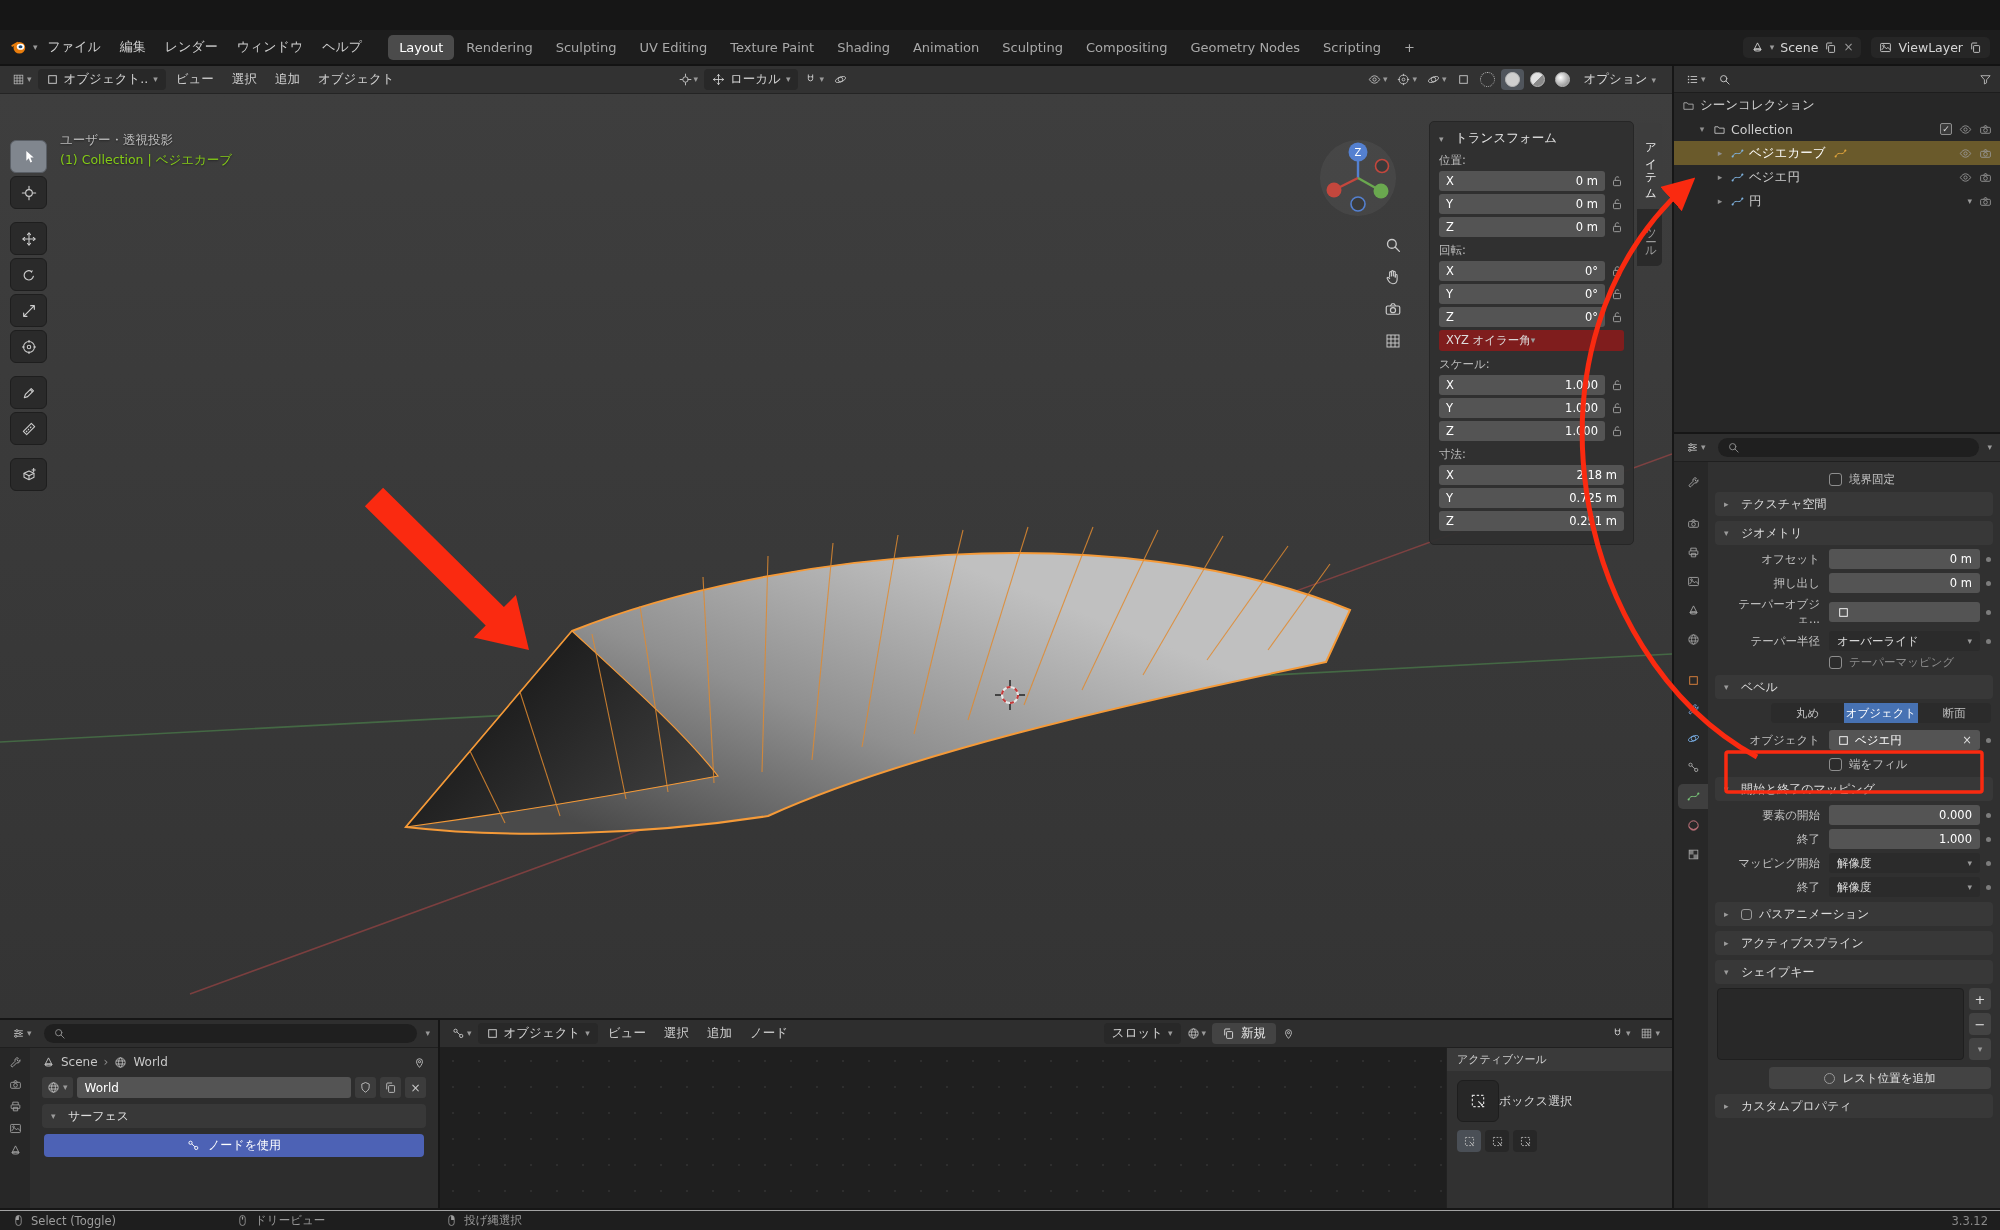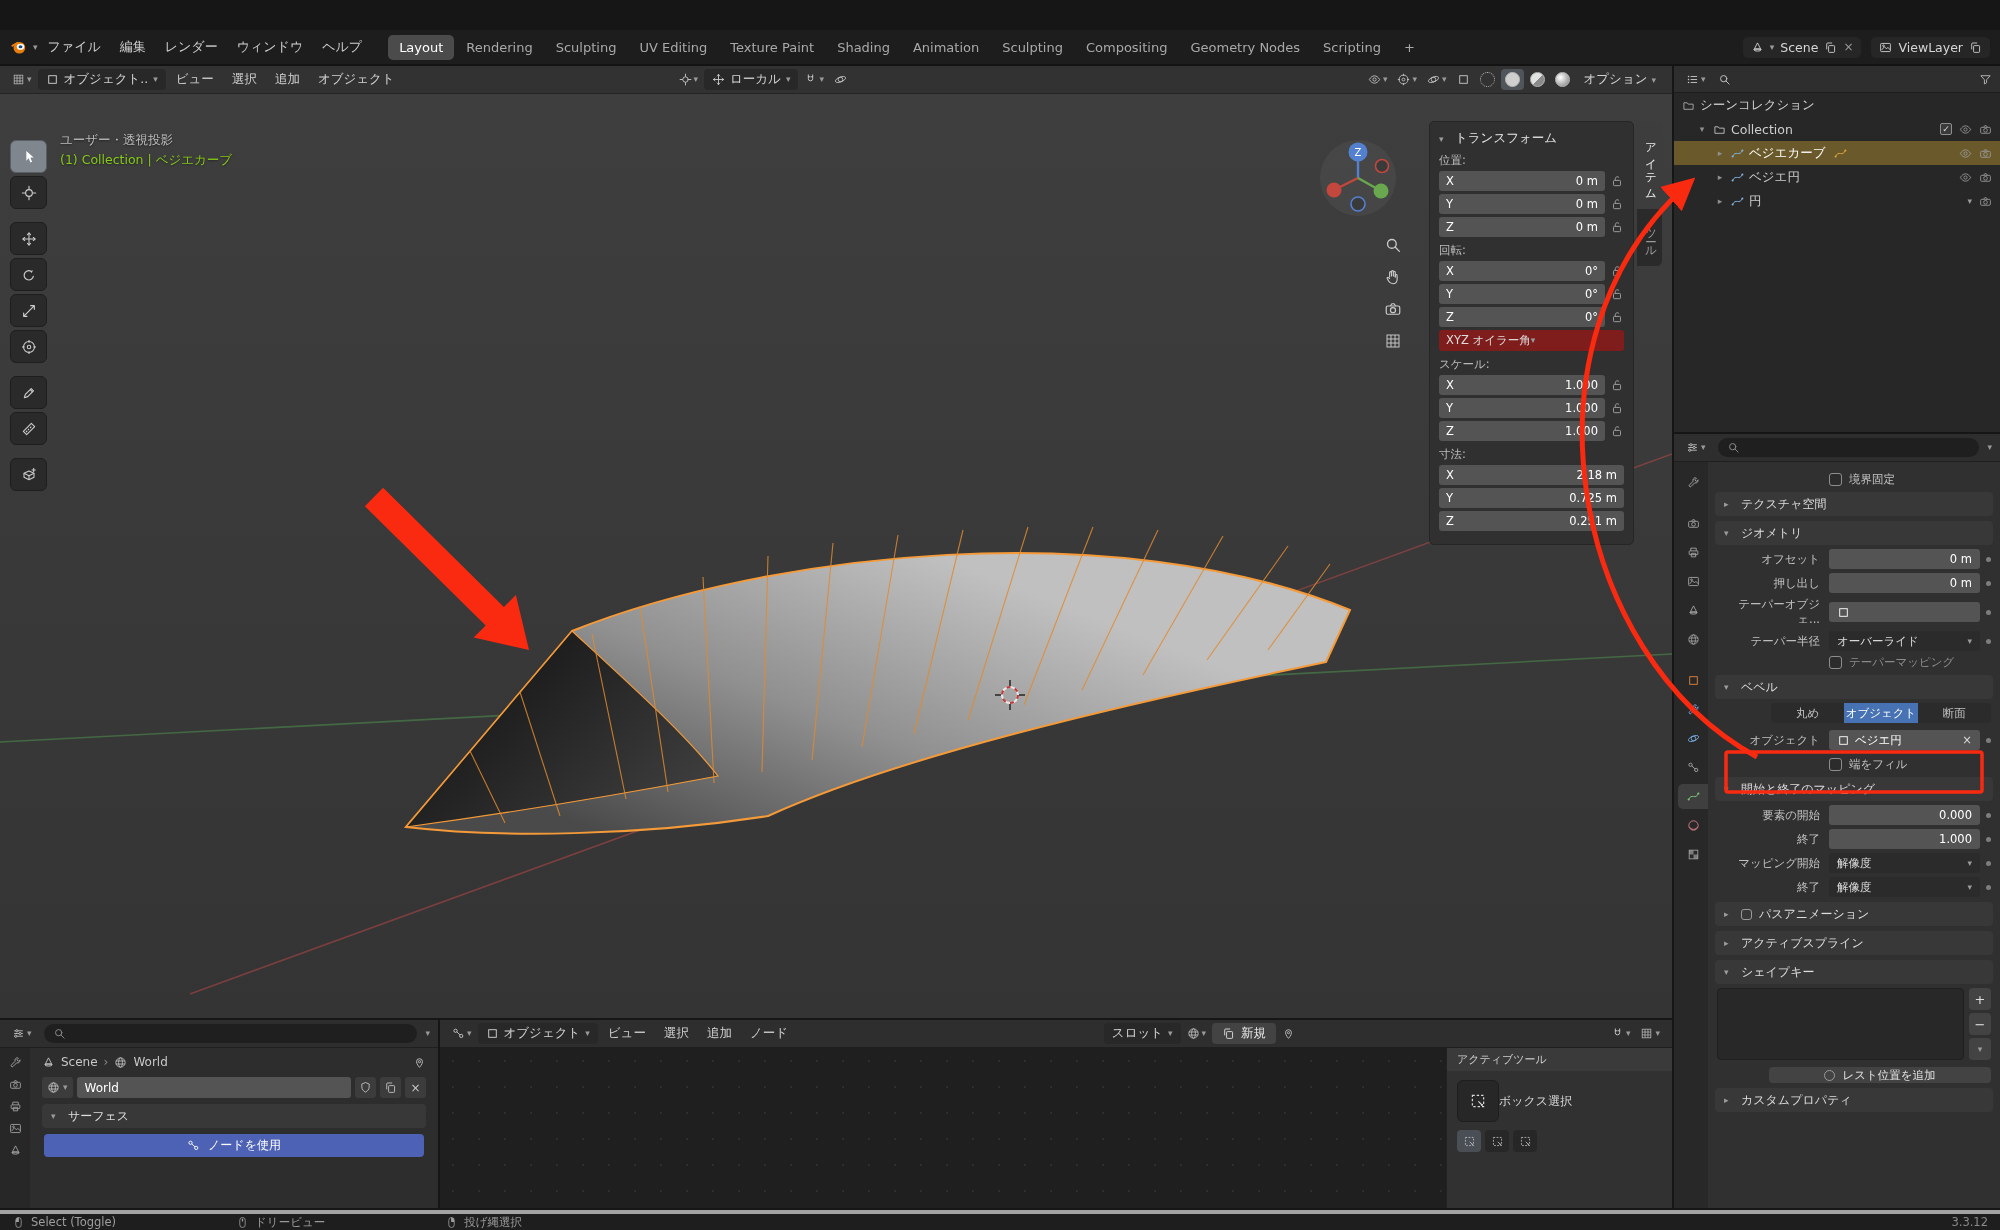--- a/index.html
+++ b/index.html
@@ -84,21 +84,21 @@
 .seg{display:flex;height:20px;border-radius:4px;overflow:hidden;background:#2b2b2b;flex:1}
 .seg b{flex:1;display:flex;align-items:center;justify-content:center;font-weight:normal;font-size:11.5px;color:#c0c0c0}
 .seg b.active{background:#4772b3;color:#fff}
 .chk{width:13px;height:13px;border:1px solid #8e8e8e;border-radius:3px;background:#2c2c2c;flex:none}
 .chklab{margin-left:7px;color:#c2c2c2;font-size:11.5px}
 .muted{color:#8d8d8d}
 .sk{display:flex;gap:5px;margin:4px 2px}
 .sk-box{flex:1;height:72px;background:#282828;border:1px solid #1f1f1f;border-radius:4px}
 .sk-col{display:flex;flex-direction:column;gap:3px}
 .skbtn{width:22px;height:22px;background:#434343;border-radius:4px;display:flex;align-items:center;justify-content:center;color:#ddd;font-size:13px}
-.rest{margin:7px 2px 2px 54px;height:16px;background:#434343;border-radius:4px;display:flex;align-items:center;justify-content:center;gap:7px;font-size:11.5px;color:#e2e2e2}
+.rest{margin:7px 2px 2px 54px;height:22px;background:#434343;border-radius:4px;display:flex;align-items:center;justify-content:center;gap:7px;font-size:11.5px;color:#e2e2e2}
 .radio{width:11px;height:11px;border:1px solid #9a9a9a;border-radius:50%}
 
 .world{position:absolute;left:0;top:1020px;width:438px;height:188px;background:#2d2d2d;display:flex;flex-direction:column}
 .w-head{height:28px;background:#2e2e2e;display:flex;align-items:center;gap:8px;padding:0 8px;border-bottom:1px solid #1f1f1f;color:#c2c2c2}
 .w-body{flex:1;display:flex;min-height:0}
 .w-tabs{width:30px;background:#272727;display:flex;flex-direction:column;align-items:center;padding-top:8px;gap:9px;color:#a5a5a5}
 .w-main{flex:1;padding:7px 12px;font-size:12px}
 .crumb{display:flex;align-items:center;gap:6px;color:#c8c8c8}
 .datarow{display:flex;align-items:center;gap:4px;margin:8px 0 6px}
 .datafield{flex:1;background:#545454;height:21px;border-radius:3px;display:flex;align-items:center;padding:0 8px;color:#fff;font-size:12px}
@@ -111,21 +111,21 @@
 .ne-body{position:absolute;left:0;top:28px;right:226px;bottom:0;background-color:#1f1f1f;background-image:radial-gradient(#2e2e2e 1.1px,transparent 1.3px);background-size:26px 26px}
 .ne-side{position:absolute;right:0;top:28px;width:226px;bottom:0;background:#313131;border-left:1px solid #222}
 .at-title{height:23px;background:#3a3a3a;display:flex;align-items:center;padding:0 10px;font-size:11px;color:#cfcfcf}
 .at-row{display:flex;align-items:center;padding:9px 10px 4px}
 .at-ico{width:42px;height:42px;background:#272727;border:1px solid #1e1e1e;border-radius:6px;display:flex;align-items:center;justify-content:center;color:#d8d8d8}
 .at-opts{display:flex;gap:4px;padding:4px 10px}
 .at-sm{width:24px;height:22px;background:#272727;border-radius:4px;display:flex;align-items:center;justify-content:center;color:#bdbdbd}
 .at-sm.active{background:#4a4f56}
 .newbtn{display:flex;align-items:center;gap:6px;background:#434343;border-radius:4px;height:21px;padding:0 10px;color:#e8e8e8}
 
-.status{position:absolute;left:0;top:1210px;width:100%;height:20px;background:#1e1e1e;border-top:4px solid #a3a3a3;display:flex;align-items:center;padding:0 12px;font-size:11.5px;color:#9e9e9e}
+.status{position:absolute;left:0;top:1210px;width:100%;height:20px;background:#1e1e1e;border-top:1px solid #a3a3a3;display:flex;align-items:center;padding:0 12px;font-size:11.5px;color:#9e9e9e}
 .st-item{display:flex;align-items:center;gap:6px}
 .ver{margin-left:auto;color:#8a8a8a}
 .anno{position:absolute;left:0;top:0;z-index:60;pointer-events:none}
 </style>
 </head>
 <body>
 
 <svg width="0" height="0" style="position:absolute">
 <defs>
 <symbol id="i-cursor" viewBox="0 0 24 24">

